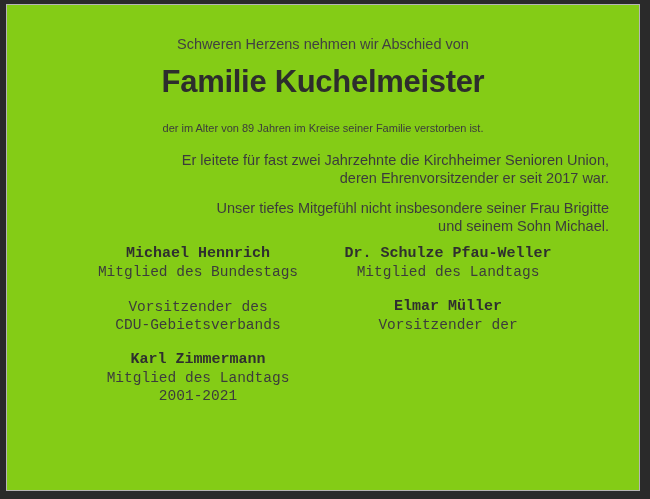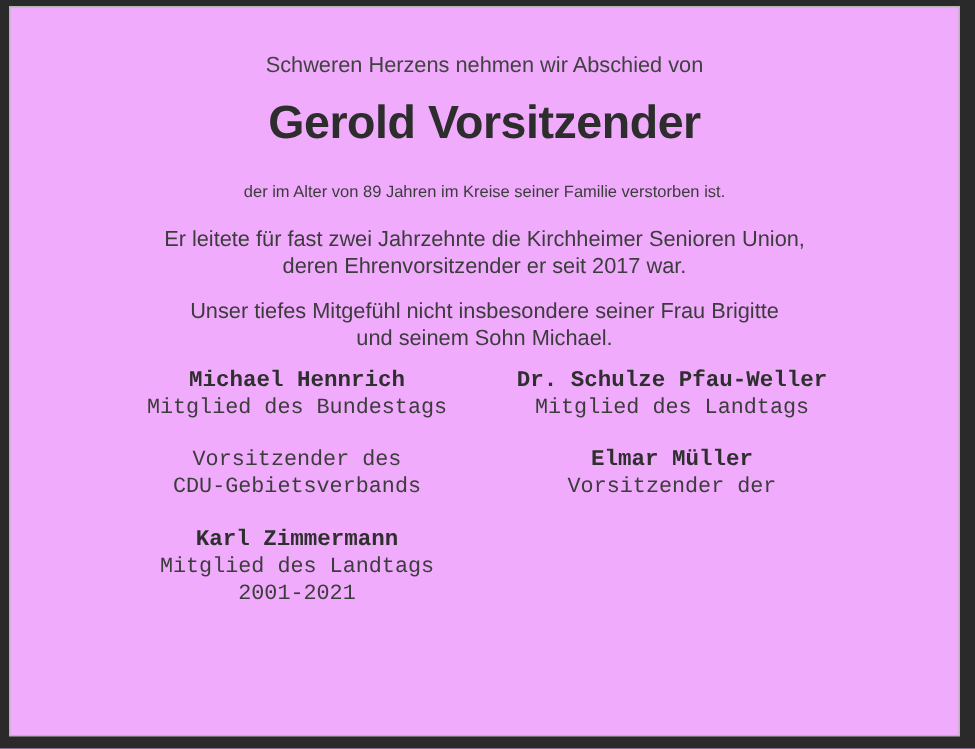--- a/index.html
+++ b/index.html
@@ -13,21 +13,21 @@
     font-family: "Liberation Sans", "DejaVu Sans", sans-serif;
     position: relative;
     overflow: hidden;
   }
   .page {
     position: absolute;
     top: 5px;
     left: 7px;
     right: 11px;
     bottom: 9px;
-    background: #f0abfc;
+    background: #84cc16;
     box-shadow: 0 0 0 1px #b7b5b5;
     box-sizing: border-box;
     padding: 30px 30px 0 30px;
     text-align: center;
     color: #3c3c3c;
   }
   .intro {
     margin: 0 0 12px 0;
     font-size: 14.5px;
     line-height: 18px;
@@ -44,20 +44,21 @@
   .death-line {
     margin: 0 0 14px 0;
     font-size: 11px;
     line-height: 18px;
   }
   .para {
     margin: 0 0 12px 0;
     font-size: 14.5px;
     line-height: 18px;
     white-space: pre-line;
+    text-align: right;
   }
   .para.last {
     margin-bottom: 10px;
   }
   .signatures {
     display: grid;
     grid-template-columns: 1fr 1fr;
     row-gap: 17px;
     padding: 0 36px;
   }
@@ -75,21 +76,21 @@
     color: #3c3c3c;
   }
 </style>
 </head>
 <body>
 
 <div class="page">
 
   <p class="intro">Schweren Herzens nehmen wir Abschied von</p>
 
-  <h1 class="deceased">Gerold Vorsitzender</h1>
+  <h1 class="deceased">Familie Kuchelmeister</h1>
 
   <p class="death-line">der im Alter von 89 Jahren im Kreise seiner Familie verstorben ist.</p>
 
   <p class="para">Er leitete für fast zwei Jahrzehnte die Kirchheimer Senioren Union,
 deren Ehrenvorsitzender er seit 2017 war.</p>
 
 
   <p class="para last">Unser tiefes Mitgefühl nicht insbesondere seiner Frau Brigitte
 und seinem Sohn Michael.</p>
 

